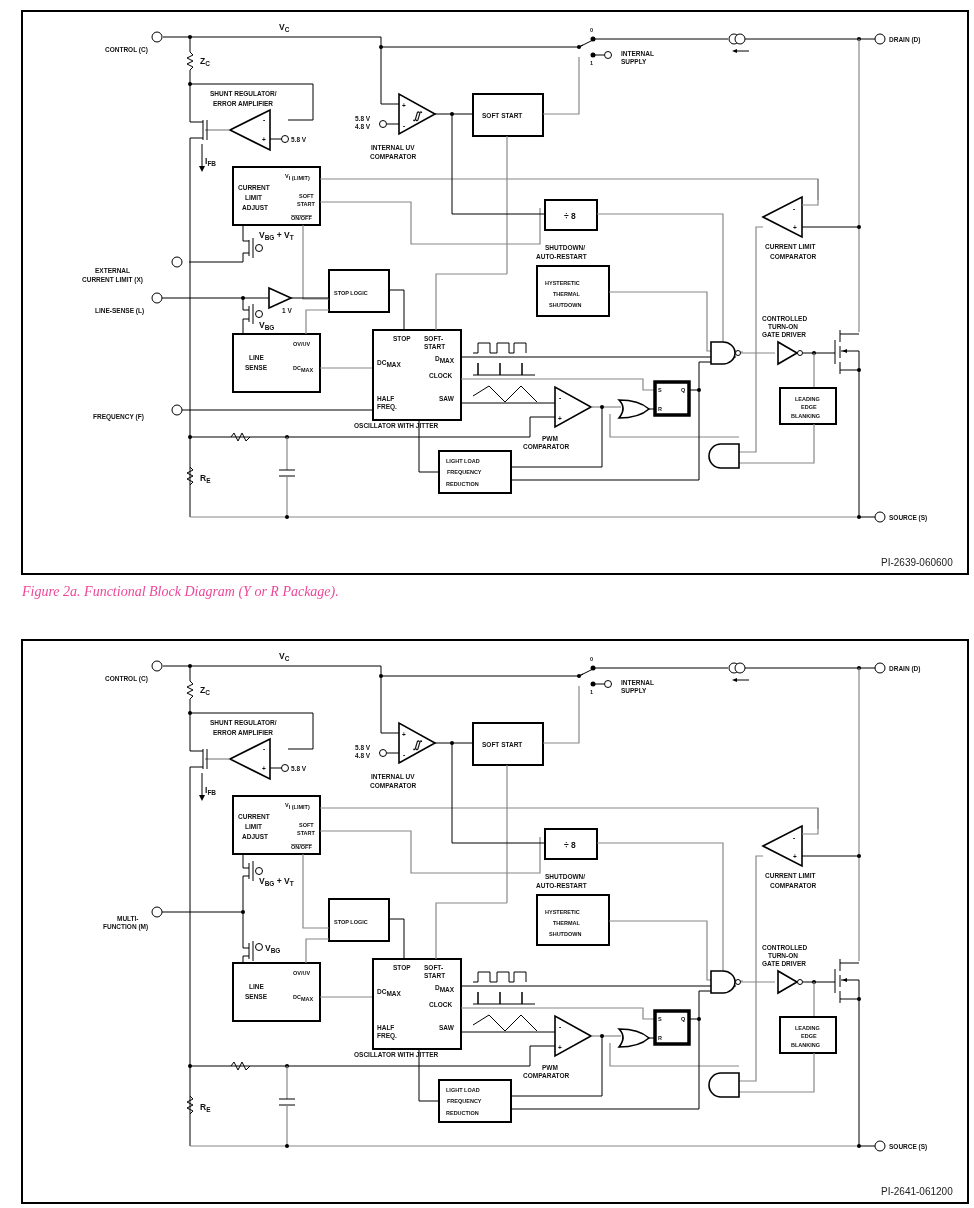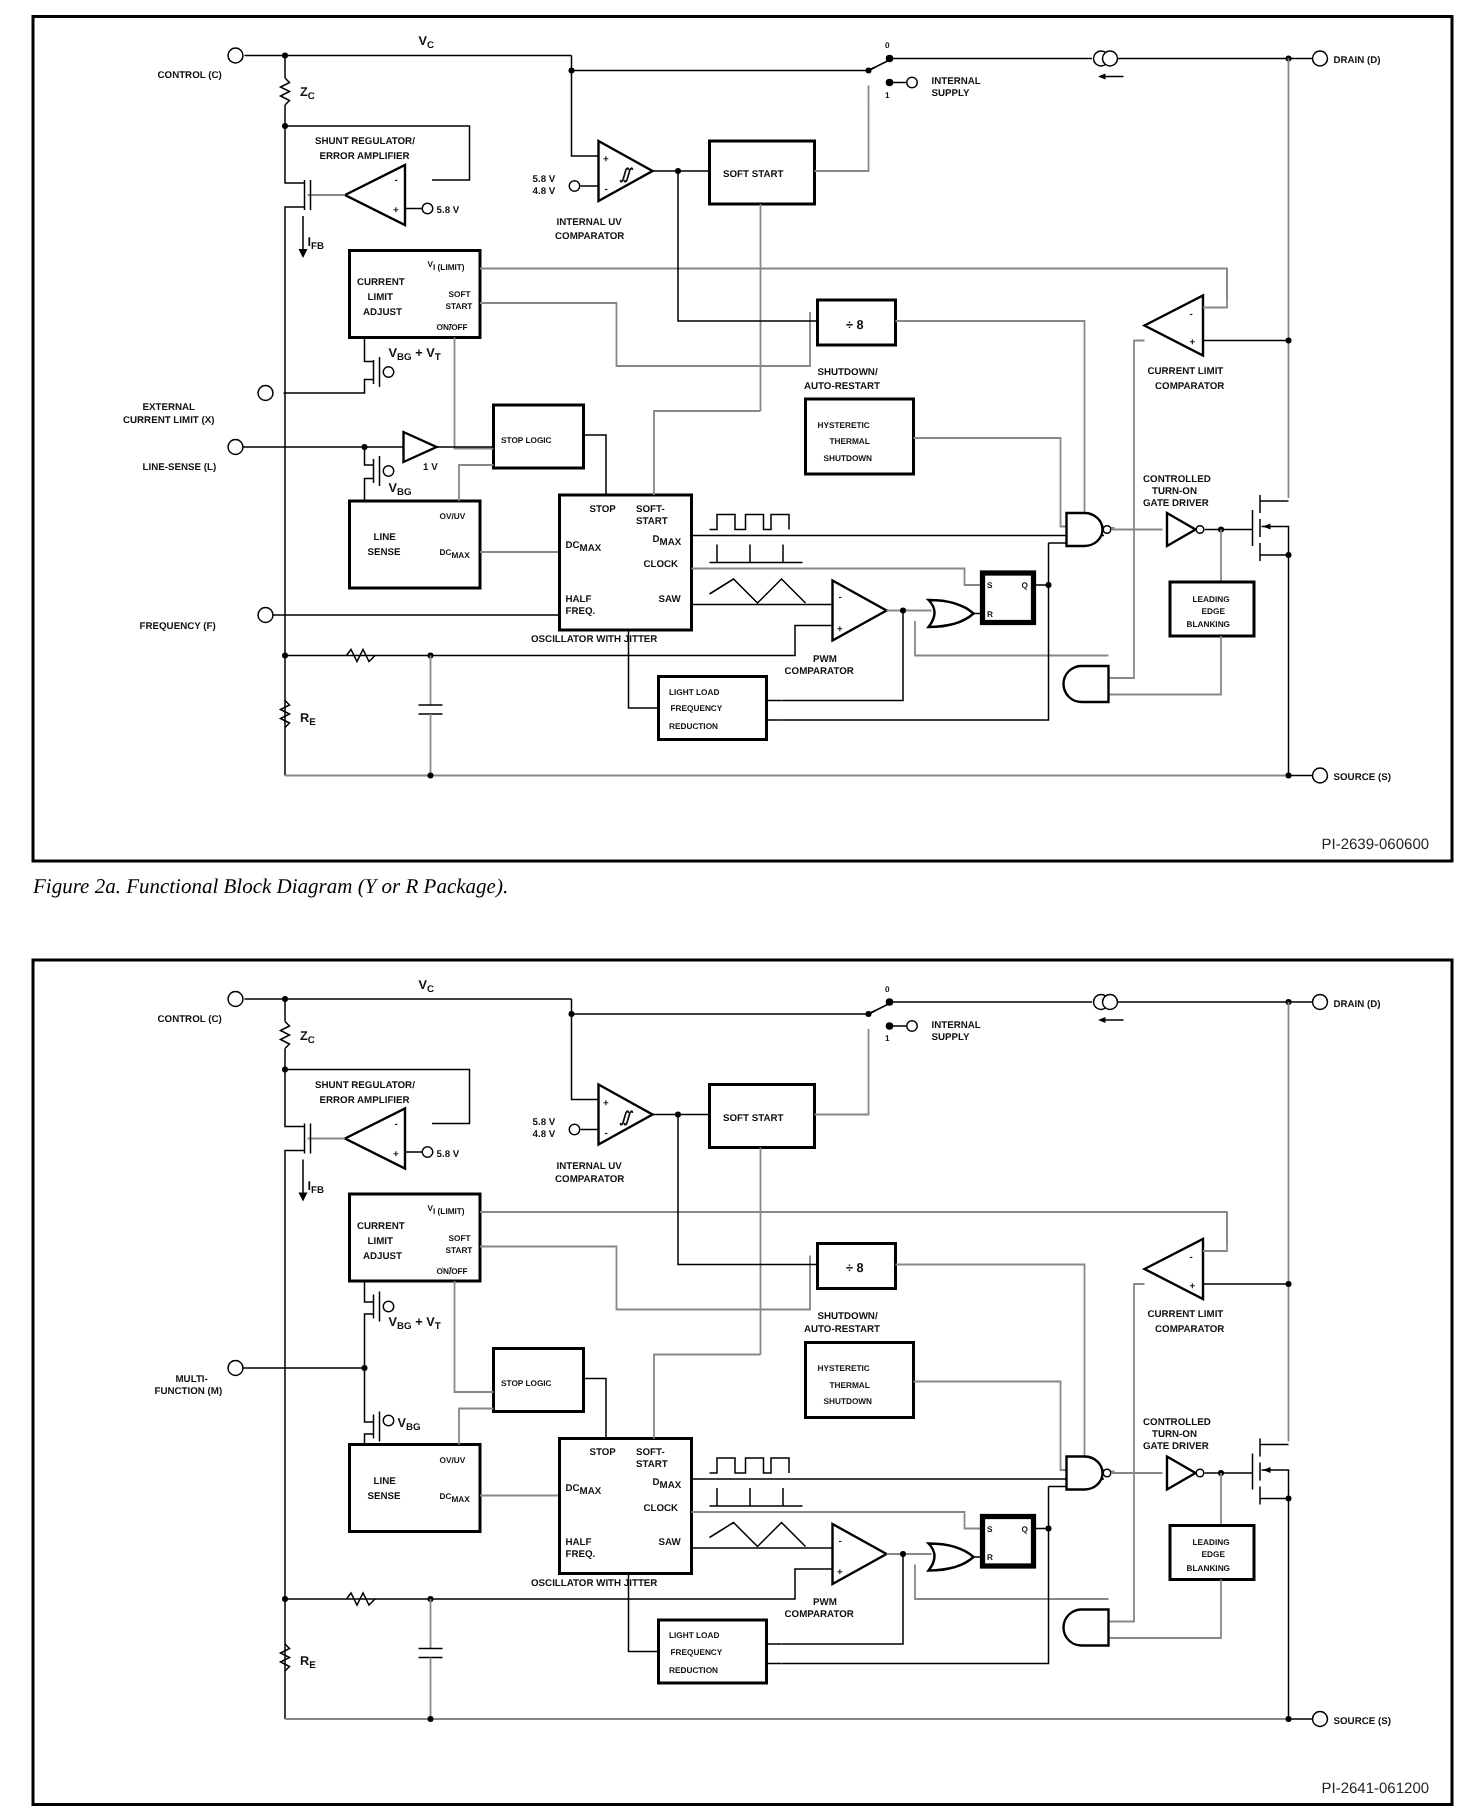--- a/index.html
+++ b/index.html
@@ -1,21 +1,21 @@
 <!DOCTYPE html>
 <html><head>
 <meta charset="utf-8">
 <style>
   html, body { margin:0; padding:0; background:#fff; }
   body { width:974px; height:1208px; position:relative; overflow:hidden; font-family:"Liberation Sans", sans-serif; }
   .panel { position:absolute; left:21px; width:948px; border:2px solid #000; box-sizing:border-box; background:#fff; }
   #panel-a { top:10px; height:565px; }
   #panel-b { top:639px; height:565px; }
   .panel svg { position:absolute; left:0; top:0; }
-  .caption { position:absolute; left:22px; top:584px; font-family:"Liberation Serif", serif; font-style:italic; font-size:14px; color:#000000; }
+  .caption { position:absolute; left:22px; top:584px; font-family:"Liberation Serif", serif; font-style:italic; font-size:14px; color:#ec4899; }
   text { font-family:"Liberation Sans", sans-serif; fill:#111; }
   .lbl { font-size:8.5px; font-weight:bold; }
   .sm { font-size:6.5px; font-weight:bold; }
   .tiny { font-size:5.5px; font-weight:bold; }
   .sub { font-size:6.5px; }
   .big { font-size:10px; font-weight:bold; }
   .wire { stroke:#000; stroke-width:1; fill:none; }
   .gw { stroke:#888; stroke-width:1.2; fill:none; }
   .box { stroke:#000; stroke-width:2; fill:#fff; }
   .thick { stroke:#000; stroke-width:3.5; fill:#fff; }

